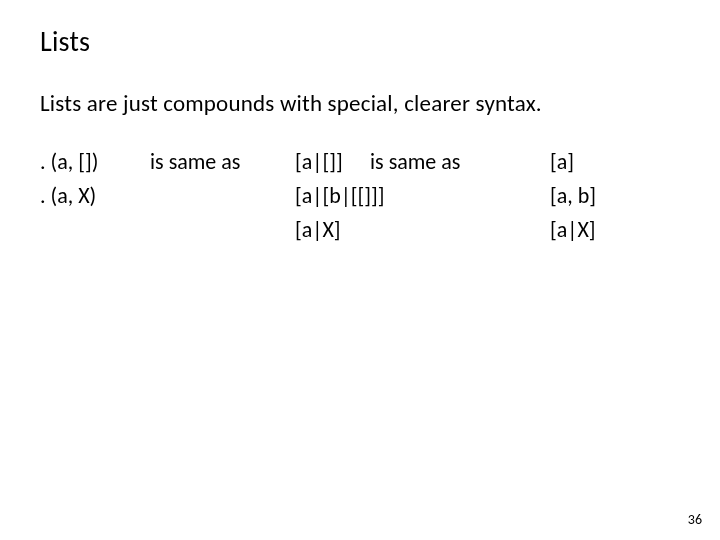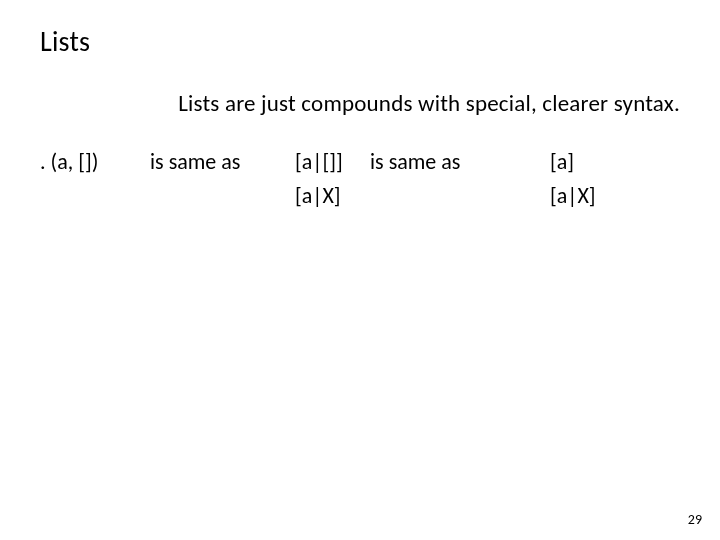--- a/index.html
+++ b/index.html
@@ -23,21 +23,20 @@
   .title {
     font-size: 28px;
     font-weight: 400;
     margin: 0 0 30px 0;
     letter-spacing: 0.2px;
   }
   .body-line {
     font-size: 23px;
     margin: 0 0 28px 0;
     letter-spacing: 0.2px;
-    text-align: right;
   }
   .examples {
     display: flex;
     flex-direction: row;
     font-size: 22px;
     margin-top: 6px;
   }
   .col {
     display: flex;
     flex-direction: column;
@@ -71,32 +70,35 @@
   <p class="body-line">Lists are just compounds with special, clearer syntax.</p>
 
 
   <div class="examples">
 
     <div class="col col1">
       <div class="row1">
         <span class="left-cell">. (a, [])</span>
         <span class="right-cell">is same as</span>
       </div>
+      <div>. (a, X)</div>
     </div>
 
     <div class="col col2">
       <div class="row1">
         <span class="left-cell" style="min-width:75px">[a|[]]</span>
         <span class="right-cell">is same as</span>
       </div>
+      <div>[a|[b|[[]]]</div>
       <div>[a|X]</div>
     </div>
 
     <div class="col col3">
       <div>[a]</div>
+      <div>[a, b]</div>
       <div>[a|X]</div>
     </div>
 
   </div>
 
-  <div class="pagenum">29</div>
+  <div class="pagenum">36</div>
 
 </div>
 
 </body></html>

